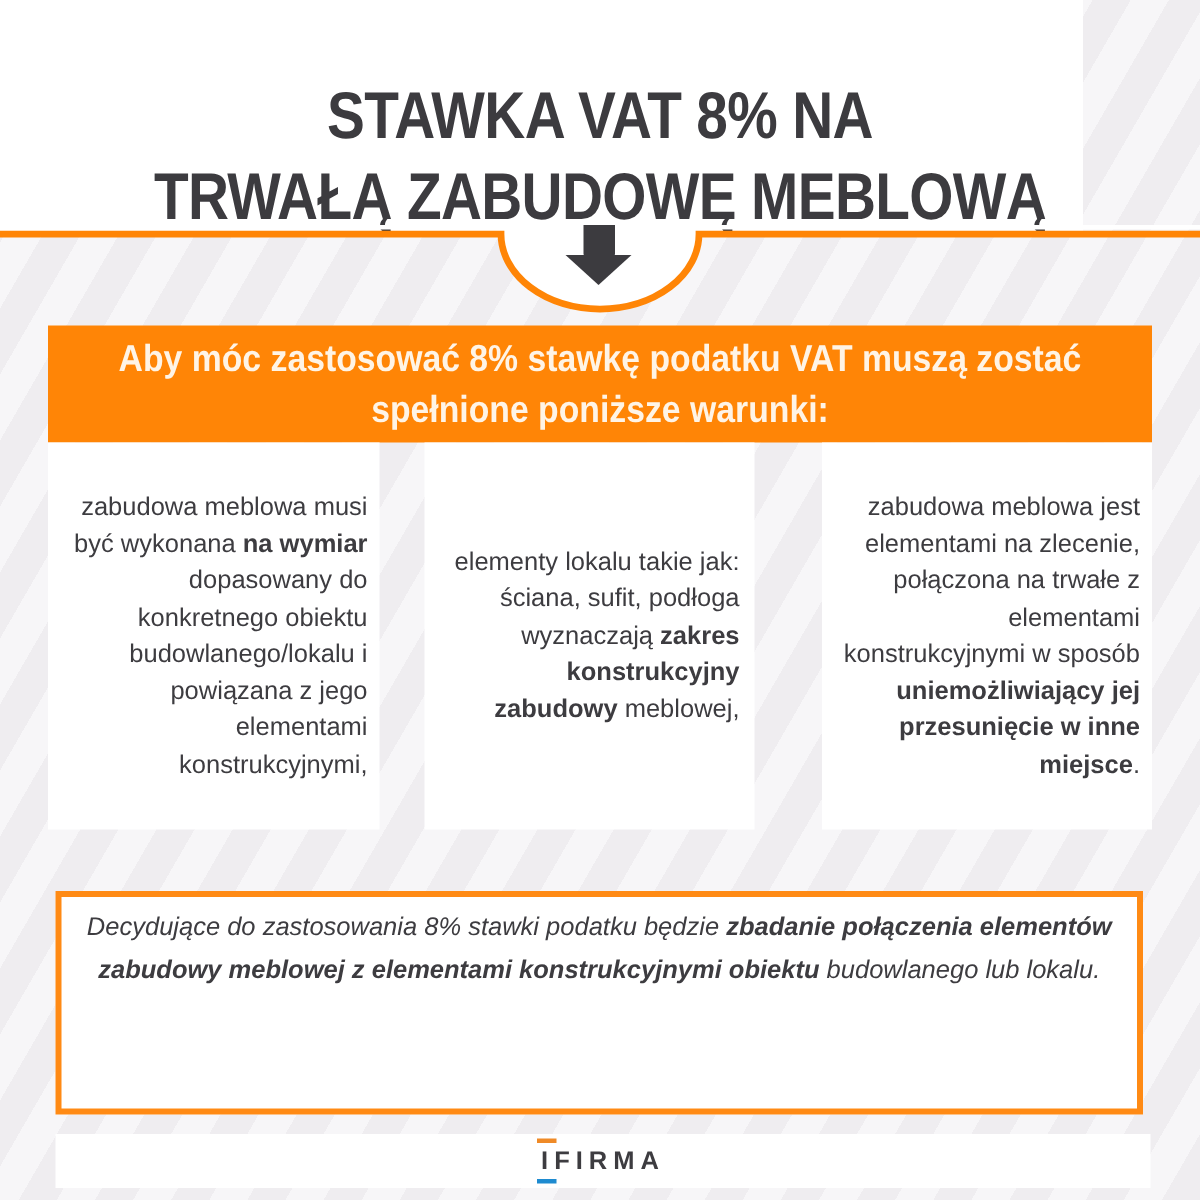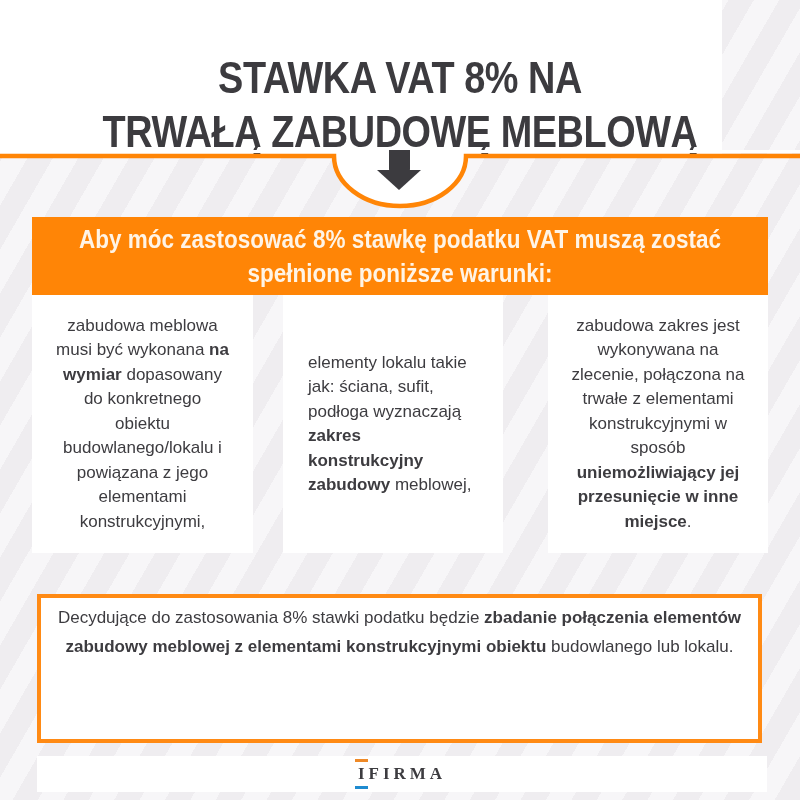--- a/index.html
+++ b/index.html
@@ -32,39 +32,39 @@
     text-align: center; font-size: 25px; line-height: 34px;
     display: flex; flex-direction: column; justify-content: center; font-weight: bold;
   }
   .banner span { display: block; transform: scaleX(0.9); }
   .card {
     position: absolute; top: 295px; height: 258px; background: #ffffff;
     display: flex; align-items: center; justify-content: center;
     font-size: 17px; line-height: 24.5px; color: #3d3c40;
     box-sizing: border-box; padding: 0 8px;
   }
-  .card p { margin: 15px; }
+  .card p { margin: 0; text-align: right; }
   .card b { font-weight: bold; }
   .card-1 { left: 32px; width: 221px; text-align: center; }
   .card-2 { left: 283px; width: 220px; text-align: left; padding: 0 10px; }
   .card-3 { left: 548px; width: 220px; text-align: center; }
   .note-box {
     position: absolute; left: 37px; top: 594px; width: 725px; height: 149px;
     box-sizing: border-box; border: 4px solid #ff8a14; background: #ffffff;
     text-align: center; font-size: 17px; line-height: 29px; color: #3d3c40;
     padding-top: 5px;
   }
-  .note-box p { margin: 0; }
+  .note-box p { margin: 0; font-style: italic; }
   .note-box .gap { height: 29px; }
   .footer {
     position: absolute; left: 37px; top: 756px; width: 730px; height: 36px;
     background: #ffffff; display: flex; align-items: center; justify-content: center;
   }
   .logo {
-    position: relative; font-family: Liberation Serif, serif; font-size: 17px;
+    position: relative; font-family: Liberation Sans, sans-serif; font-size: 17px;
     font-weight: bold; letter-spacing: 4px; color: #3d3c40;
   }
   .logo .bar-top { position: absolute; left: -3px; top: -5px; width: 13px; height: 3px; background: #ef8a27; }
   .logo .bar-bottom { position: absolute; left: -3px; bottom: -5px; width: 13px; height: 3px; background: #1e8bd0; }
 </style>
 </head>
 <body>
 
 <div class="header">
   <h1 class="title">
@@ -89,21 +89,21 @@
 
 <div class="card card-1">
   <p><span>zabudowa meblowa musi być wykonana </span><b>na wymiar</b><span> dopasowany do konkretnego obiektu budowlanego/lokalu i powiązana z jego elementami konstrukcyjnymi,</span></p>
 </div>
 
 <div class="card card-2">
   <p><span>elementy lokalu takie jak: ściana, sufit, podłoga wyznaczają </span><b>zakres konstrukcyjny zabudowy</b><span> meblowej,</span></p>
 </div>
 
 <div class="card card-3">
-  <p><span>zabudowa zakres jest wykonywana na zlecenie, połączona na trwałe z elementami konstrukcyjnymi w sposób </span><b>uniemożliwiający jej przesunięcie w inne miejsce</b><span>.</span></p>
+  <p><span>zabudowa meblowa jest elementami na zlecenie, połączona na trwałe z elementami konstrukcyjnymi w sposób </span><b>uniemożliwiający jej przesunięcie w inne miejsce</b><span>.</span></p>
 </div>
 
 <div class="note-box">
   <p><span>Decydujące do zastosowania 8% stawki podatku będzie </span><b>zbadanie połączenia elementów zabudowy meblowej z elementami konstrukcyjnymi obiektu</b><span> budowlanego lub lokalu.</span></p>
   <div class="gap"></div>
 </div>
 
 <div class="footer">
   <div class="logo">
     <span class="bar-top"></span>

